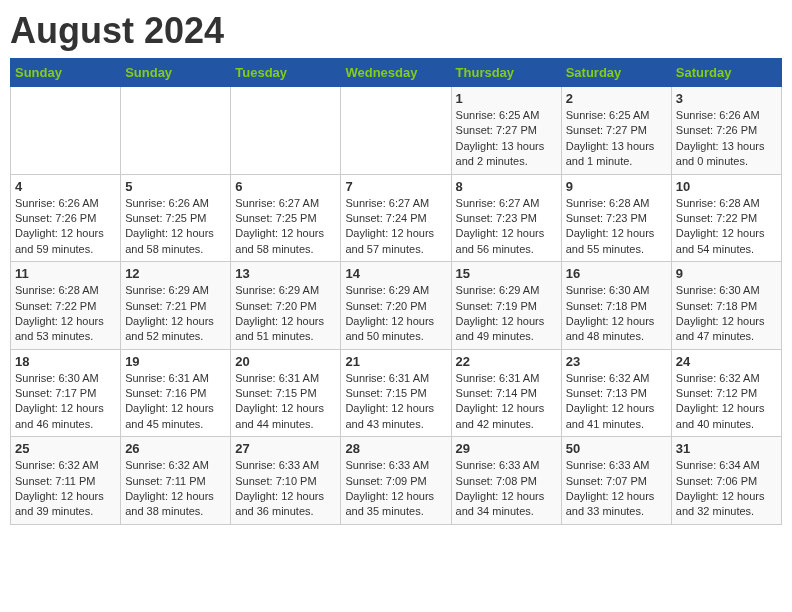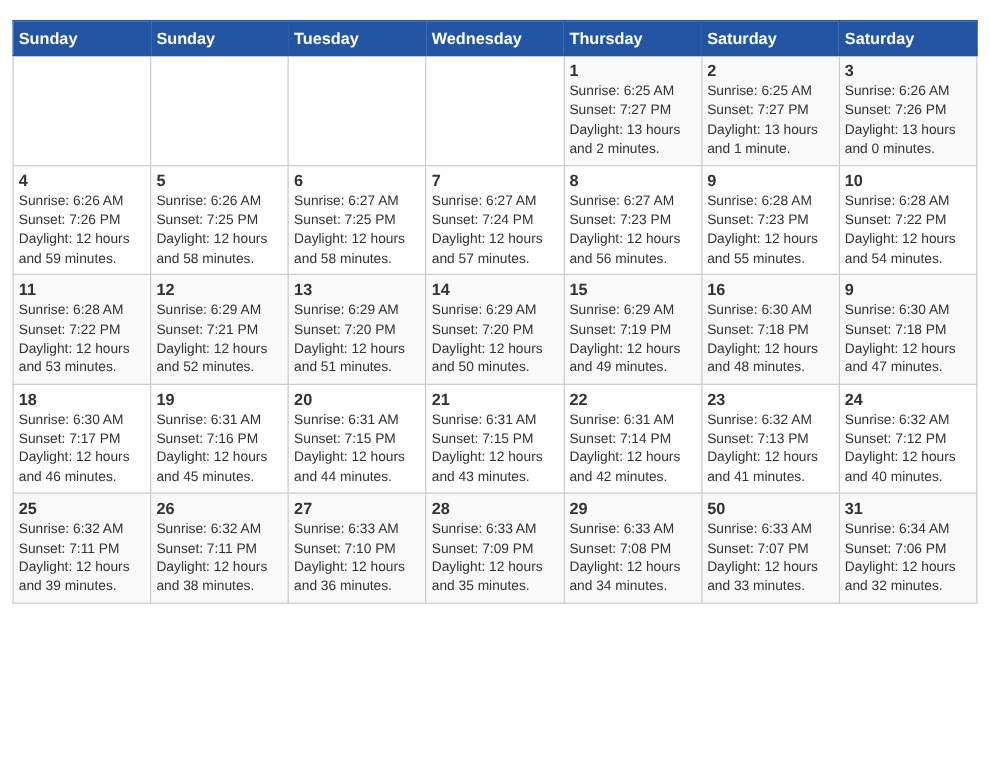--- a/index.html
+++ b/index.html
@@ -47,21 +47,21 @@
       font-weight: normal;
       color: #555;
     }
     table {
       width: 100%;
       border-collapse: collapse;
       font-size: 11px;
     }
     thead tr th {
       background-color: #2255a4;
-      color: #ffffff;
+      color: #84cc16;
       padding: 6px 4px;
       text-align: left;
       font-size: 13px;
       border: 1px solid #2255a4;
     }
     tbody tr td {
       border: 1px solid #ccc;
       vertical-align: top;
       padding: 4px 4px;
       width: calc(100%/7);
@@ -83,20 +83,21 @@
     }
     .empty-cell {
       background: #fff !important;
     }
   </style>
 </head>
 <body>
 
 <div class="header">
   <div class="title-block">
+    <h1>August 2024</h1>
   </div>
 </div>
 
 <table>
   <thead>
     <tr>
     <th>Sunday</th>
         <th>Sunday</th>
         <th>Tuesday</th>
         <th>Wednesday</th>

